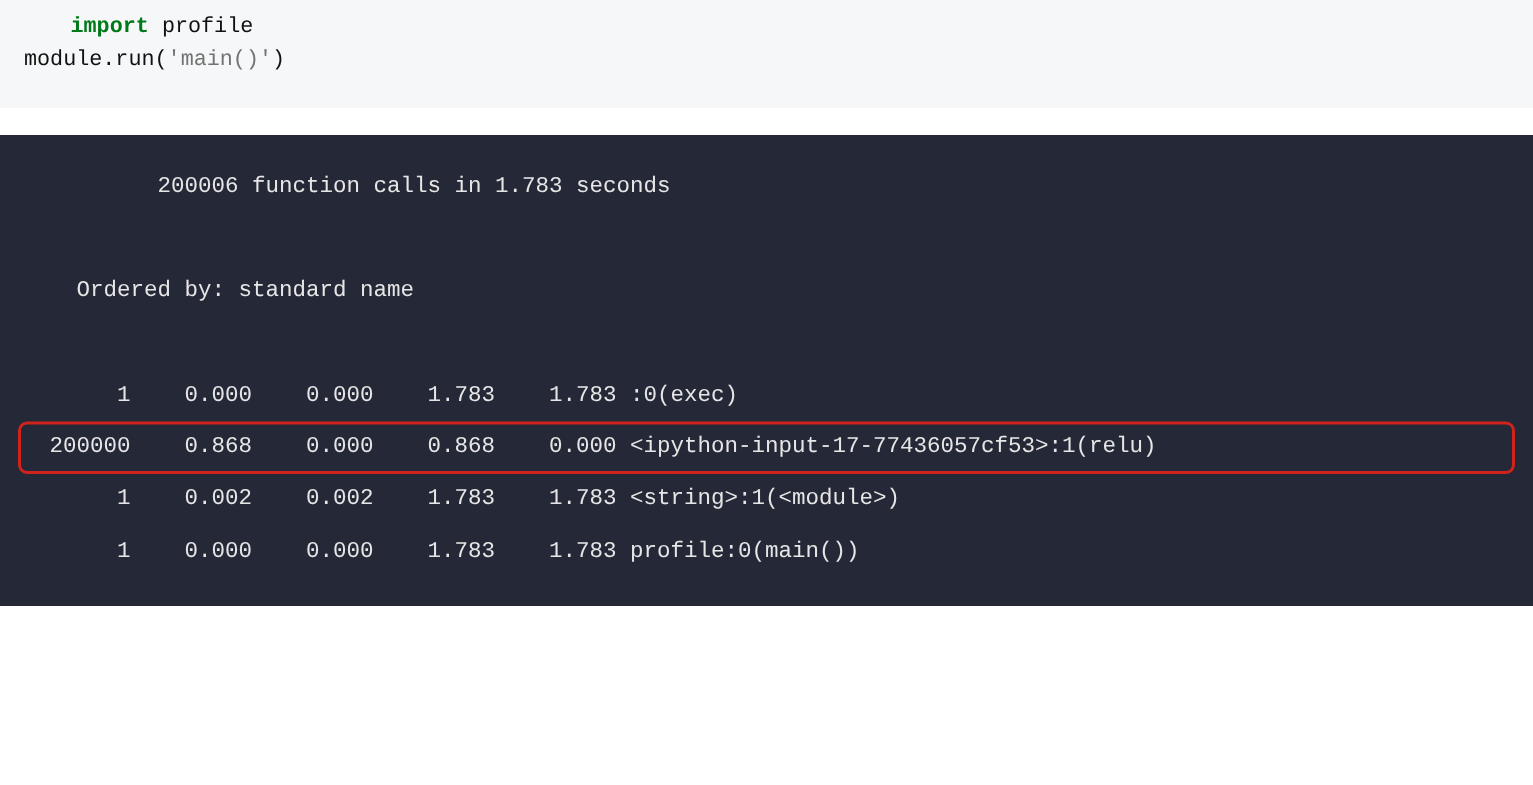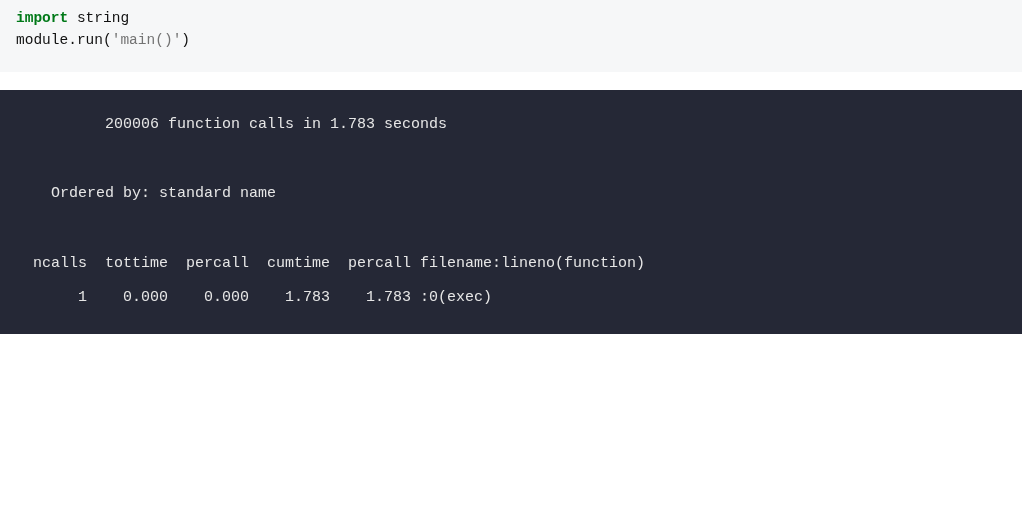--- a/index.html
+++ b/index.html
@@ -9,21 +9,21 @@
     font-size: 14.5px;
     background: #fff;
     width: 1022px;
   }
   .code-cell {
     background: #f6f7f8;
     padding: 8px 16px 20px 16px;
     line-height: 1.5;
     white-space: pre;
   }
-  .kw { color: #007918; font-weight: bold; }
+  .kw { color: #007918; font-weight: bold; margin-left: 31px; }
   .id { color: #111; }
   .str { color: #737373; }
   .output-block {
     margin-top: 18px;
     background: #252836;
     color: #e6e6e6;
     padding: 18px 6px 18px 6px;
     line-height: 2.05;
     font-family: "Menlo", "Consolas", "Courier New", monospace;
     font-size: 15px;
@@ -42,23 +42,25 @@
   .c-ncalls { display:inline-block; width: 7ch; text-align:right; }
   .c-tottime { display:inline-block; width: 9ch; text-align:right; }
   .c-percall1 { display:inline-block; width: 9ch; text-align:right; }
   .c-cumtime { display:inline-block; width: 9ch; text-align:right; }
   .c-percall2 { display:inline-block; width: 9ch; text-align:right; }
   .c-fn { display:inline-block; padding-left:1ch; text-align:left; }
 </style>
 </head>
 <body>
 
-<div class="code-cell"><span class="kw">import</span> <span class="id">string</span>
+<div class="code-cell"><span class="kw">import</span> <span class="id">profile</span>
 <span class="id">module.run(</span><span class="str">'main()'</span><span class="id">)</span></div>
 
 <div class="output-block">
   <div class="line">         200006 function calls in 1.783 seconds</div>
   <div class="line"> </div>
   <div class="line">   Ordered by: standard name</div>
   <div class="line"> </div>
-  <div class="line"><span class="c-ncalls">ncalls</span><span class="c-tottime">tottime</span><span class="c-percall1">percall</span><span class="c-cumtime">cumtime</span><span class="c-percall2">percall</span><span class="c-fn">filename:lineno(function)</span></div>
   <div class="line"><span class="c-ncalls">1</span><span class="c-tottime">0.000</span><span class="c-percall1">0.000</span><span class="c-cumtime">1.783</span><span class="c-percall2">1.783</span><span class="c-fn">:0(exec)</span></div>
+    <div class="line hl"><span class="c-ncalls">200000</span><span class="c-tottime">0.868</span><span class="c-percall1">0.000</span><span class="c-cumtime">0.868</span><span class="c-percall2">0.000</span><span class="c-fn">&lt;ipython-input-17-77436057cf53&gt;:1(relu)</span></div>
+    <div class="line"><span class="c-ncalls">1</span><span class="c-tottime">0.002</span><span class="c-percall1">0.002</span><span class="c-cumtime">1.783</span><span class="c-percall2">1.783</span><span class="c-fn">&lt;string&gt;:1(&lt;module&gt;)</span></div>
+    <div class="line"><span class="c-ncalls">1</span><span class="c-tottime">0.000</span><span class="c-percall1">0.000</span><span class="c-cumtime">1.783</span><span class="c-percall2">1.783</span><span class="c-fn">profile:0(main())</span></div>
 </div>
 
 </body></html>

